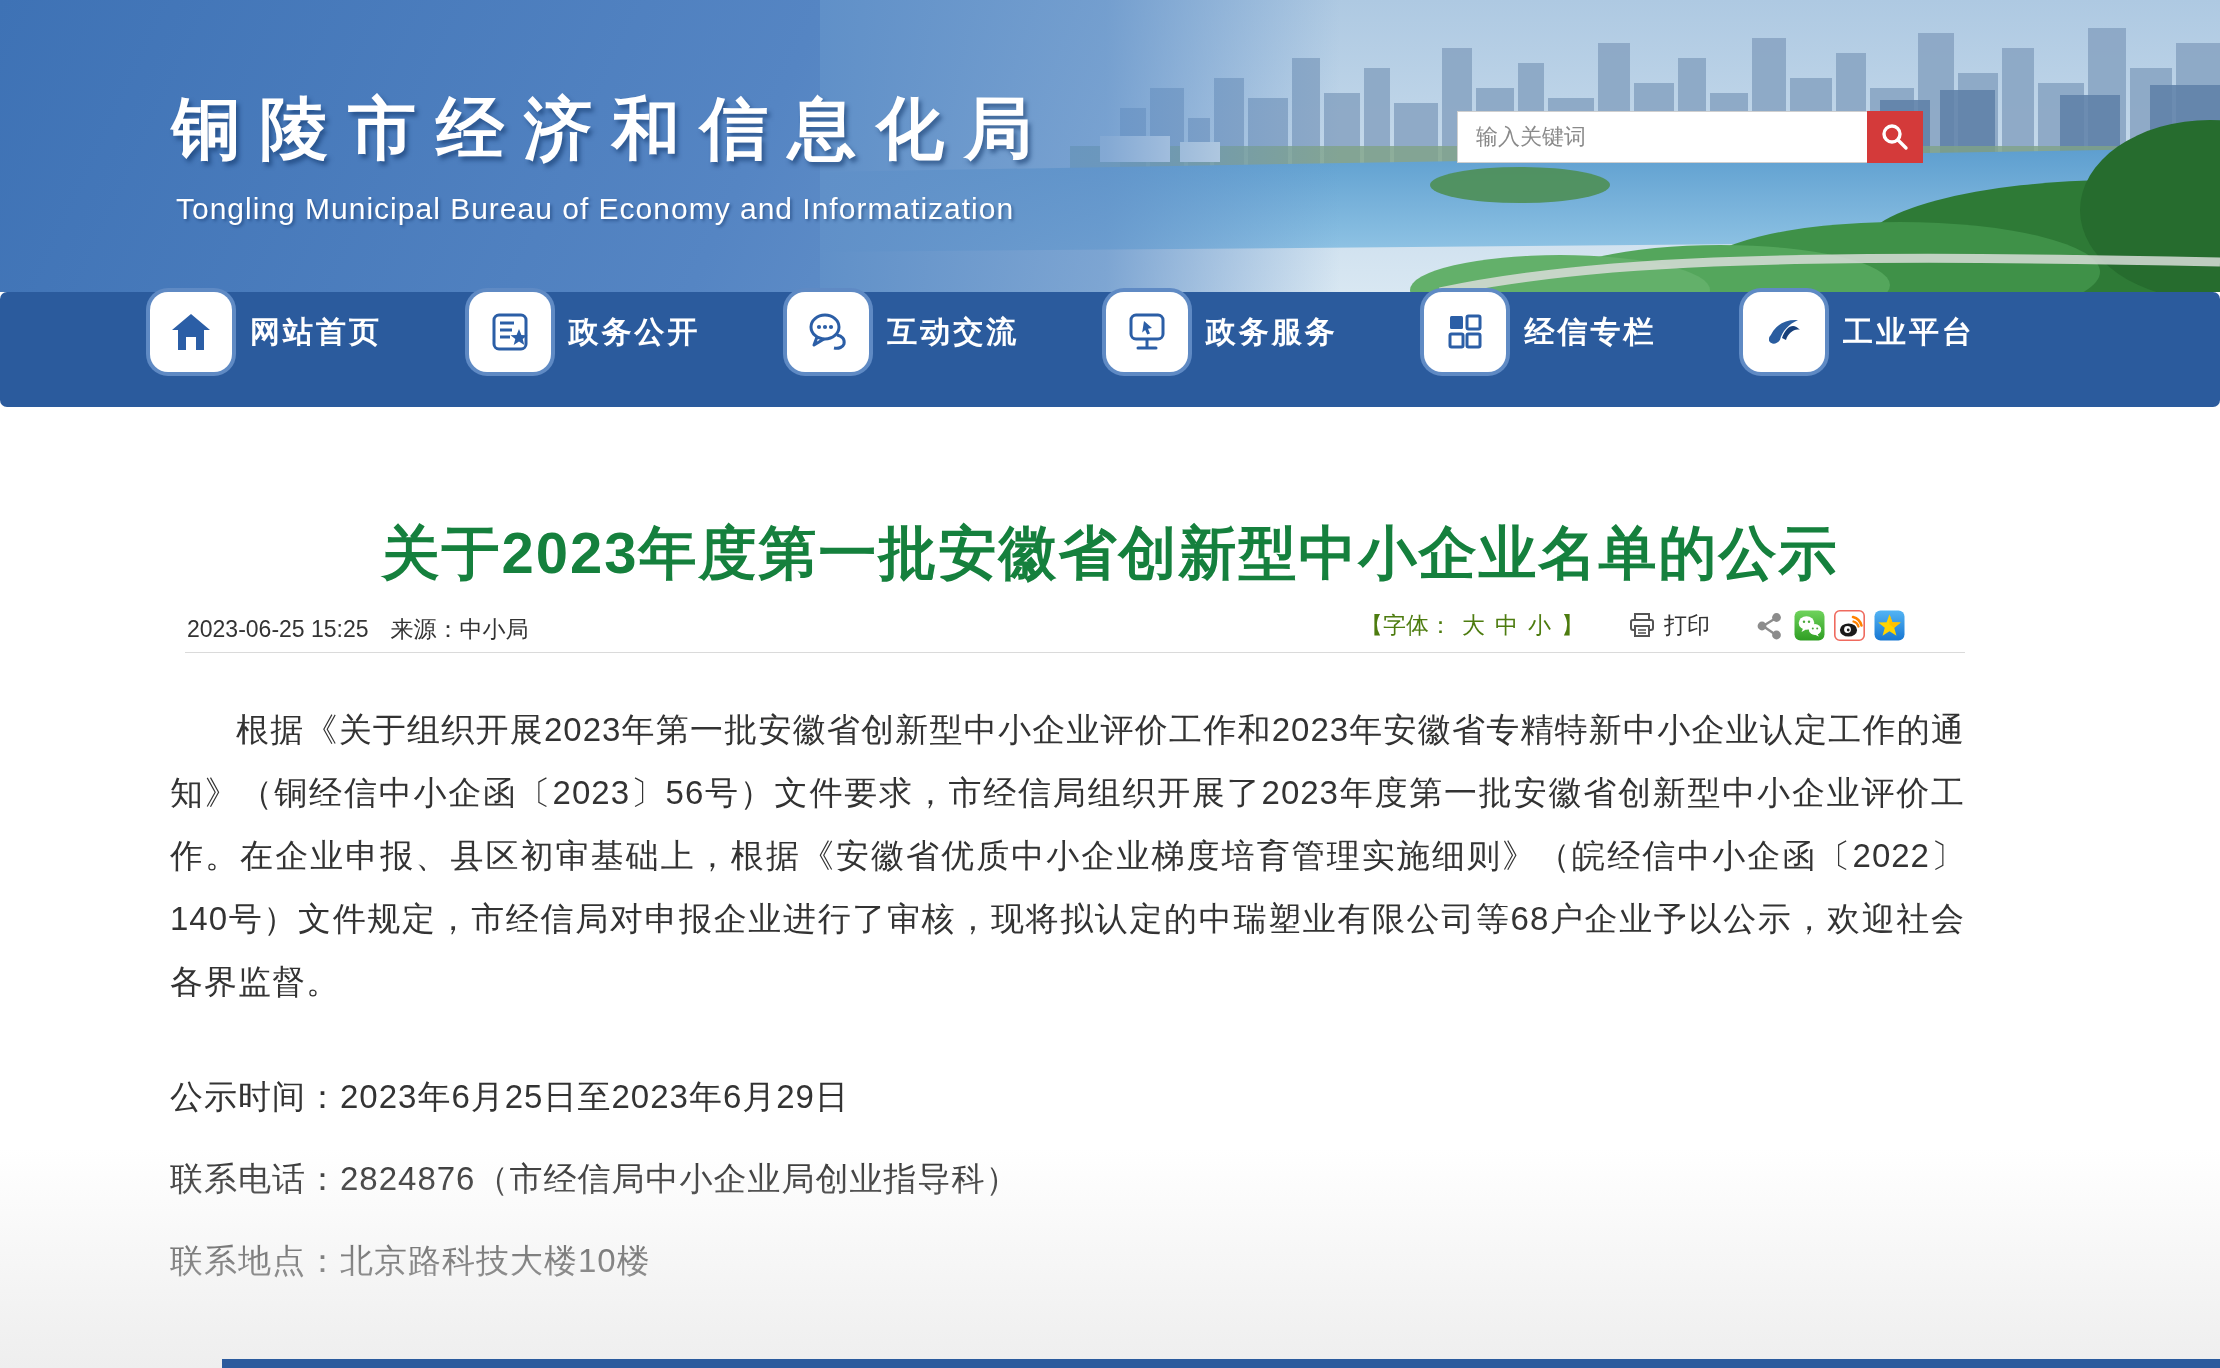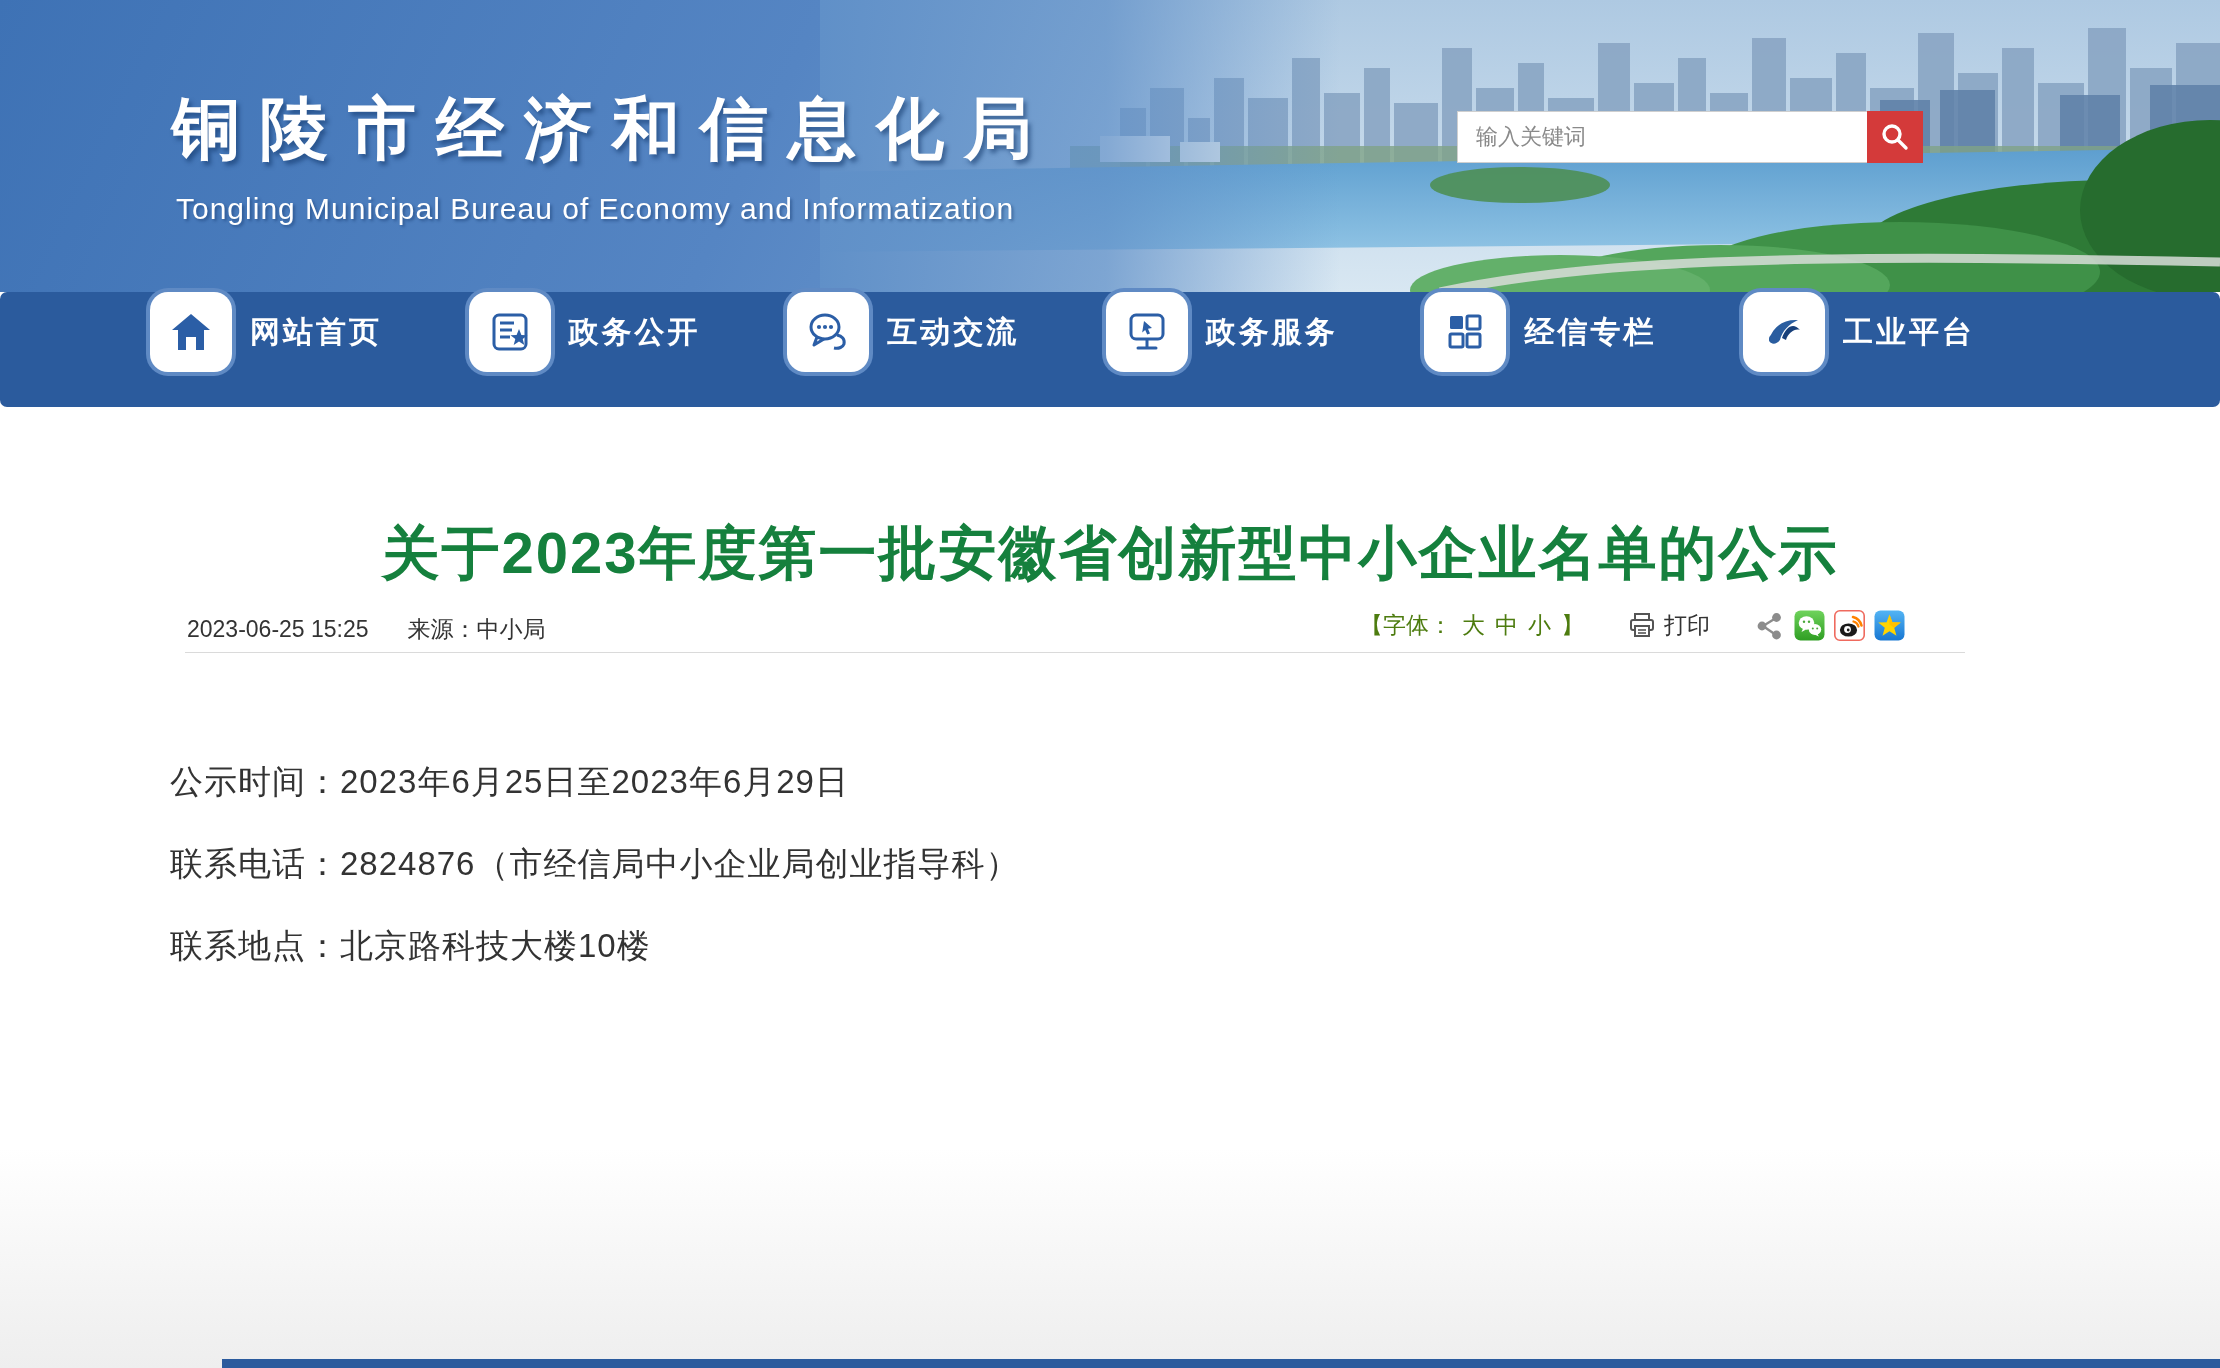--- a/index.html
+++ b/index.html
@@ -33,21 +33,21 @@
   
   .breadcrumb { position:absolute; left:198px; top:432px; height:36px; display:flex; align-items:center;
     gap:12px; font-size:23px; color:#333; }
   .breadcrumb a { color:#333; text-decoration:none; }
   .crumb-sep { margin:0 4px; }
 
   
   .article-title { position:absolute; left:130px; top:515px; width:1960px; text-align:center;
     font-size:58px; font-weight:bold; color:#15803d; letter-spacing:2px; white-space:nowrap; }
   .meta-row { position:absolute; left:187px; top:610px; width:1778px; height:36px; font-size:23px; color:#333; }
-  .meta-left { position:absolute; left:0; top:4px; display:flex; gap:39px; align-items:center; }
+  .meta-left { position:absolute; left:0; top:4px; display:flex; gap:22px; align-items:center; }
   .meta-right { position:absolute; left:1173px; top:0; display:flex; align-items:center; gap:10px; }
   .font-ctl { display:flex; align-items:center; gap:10px; color:#4d7c0f; margin-right:34px; }
   .font-ctl span { cursor:pointer; }
   .print-group { display:flex; align-items:center; gap:8px; margin-right:34px; cursor:pointer; color:#333; }
   .share-group { display:flex; align-items:center; gap:9px; }
   .share-ic { width:31px; height:31px; display:block; cursor:pointer; }
   .divider { position:absolute; left:185px; top:652px; width:1780px; height:0; border-top:1px solid #dadada; }
 
   .article-body { position:absolute; left:170px; top:698px; width:1795px; font-size:33px;
     line-height:63px; color:#333; letter-spacing:1px; }
@@ -293,20 +293,21 @@
           <rect x="0.5" y="0.5" width="30" height="30" rx="6" fill="url(#qz)"></rect>
           <path d="M15.5,4.5 L18.4,12.3 L26.7,12.6 L20.2,17.8 L22.5,25.8 L15.5,21.2 L8.5,25.8 L10.8,17.8 L4.3,12.6 L12.6,12.3 Z" fill="#ffd400"></path>
           <path d="M15.5,4.5 L18.4,12.3 L26.7,12.6 L20.2,17.8 L15.5,14.6 Z" fill="#ffc000"></path>
         </svg>
       </span>
     </div>
   </div>
   <div class="divider"></div>
 
   <div class="article-body">
+    <p class="para">根据《关于组织开展2023年第一批安徽省创新型中小企业评价工作和2023年安徽省专精特新中小企业认定工作的通知》（铜经信中小企函〔2023〕56号）文件要求，市经信局组织开展了2023年度第一批安徽省创新型中小企业评价工作。在企业申报、县区初审基础上，根据《安徽省优质中小企业梯度培育管理实施细则》（皖经信中小企函〔2022〕140号）文件规定，市经信局对申报企业进行了审核，现将拟认定的中瑞塑业有限公司等68户企业予以公示，欢迎社会各界监督。</p>
     <p class="info-line first">公示时间：2023年6月25日至2023年6月29日</p>
     <p class="info-line">联系电话：2824876（市经信局中小企业局创业指导科）</p>
     <p class="info-line">联系地点：北京路科技大楼10楼</p>
   </div>
 
   <div class="bottom-shade"></div>
   <div class="footer-strip"></div>
 </div>
 
 </body></html>

